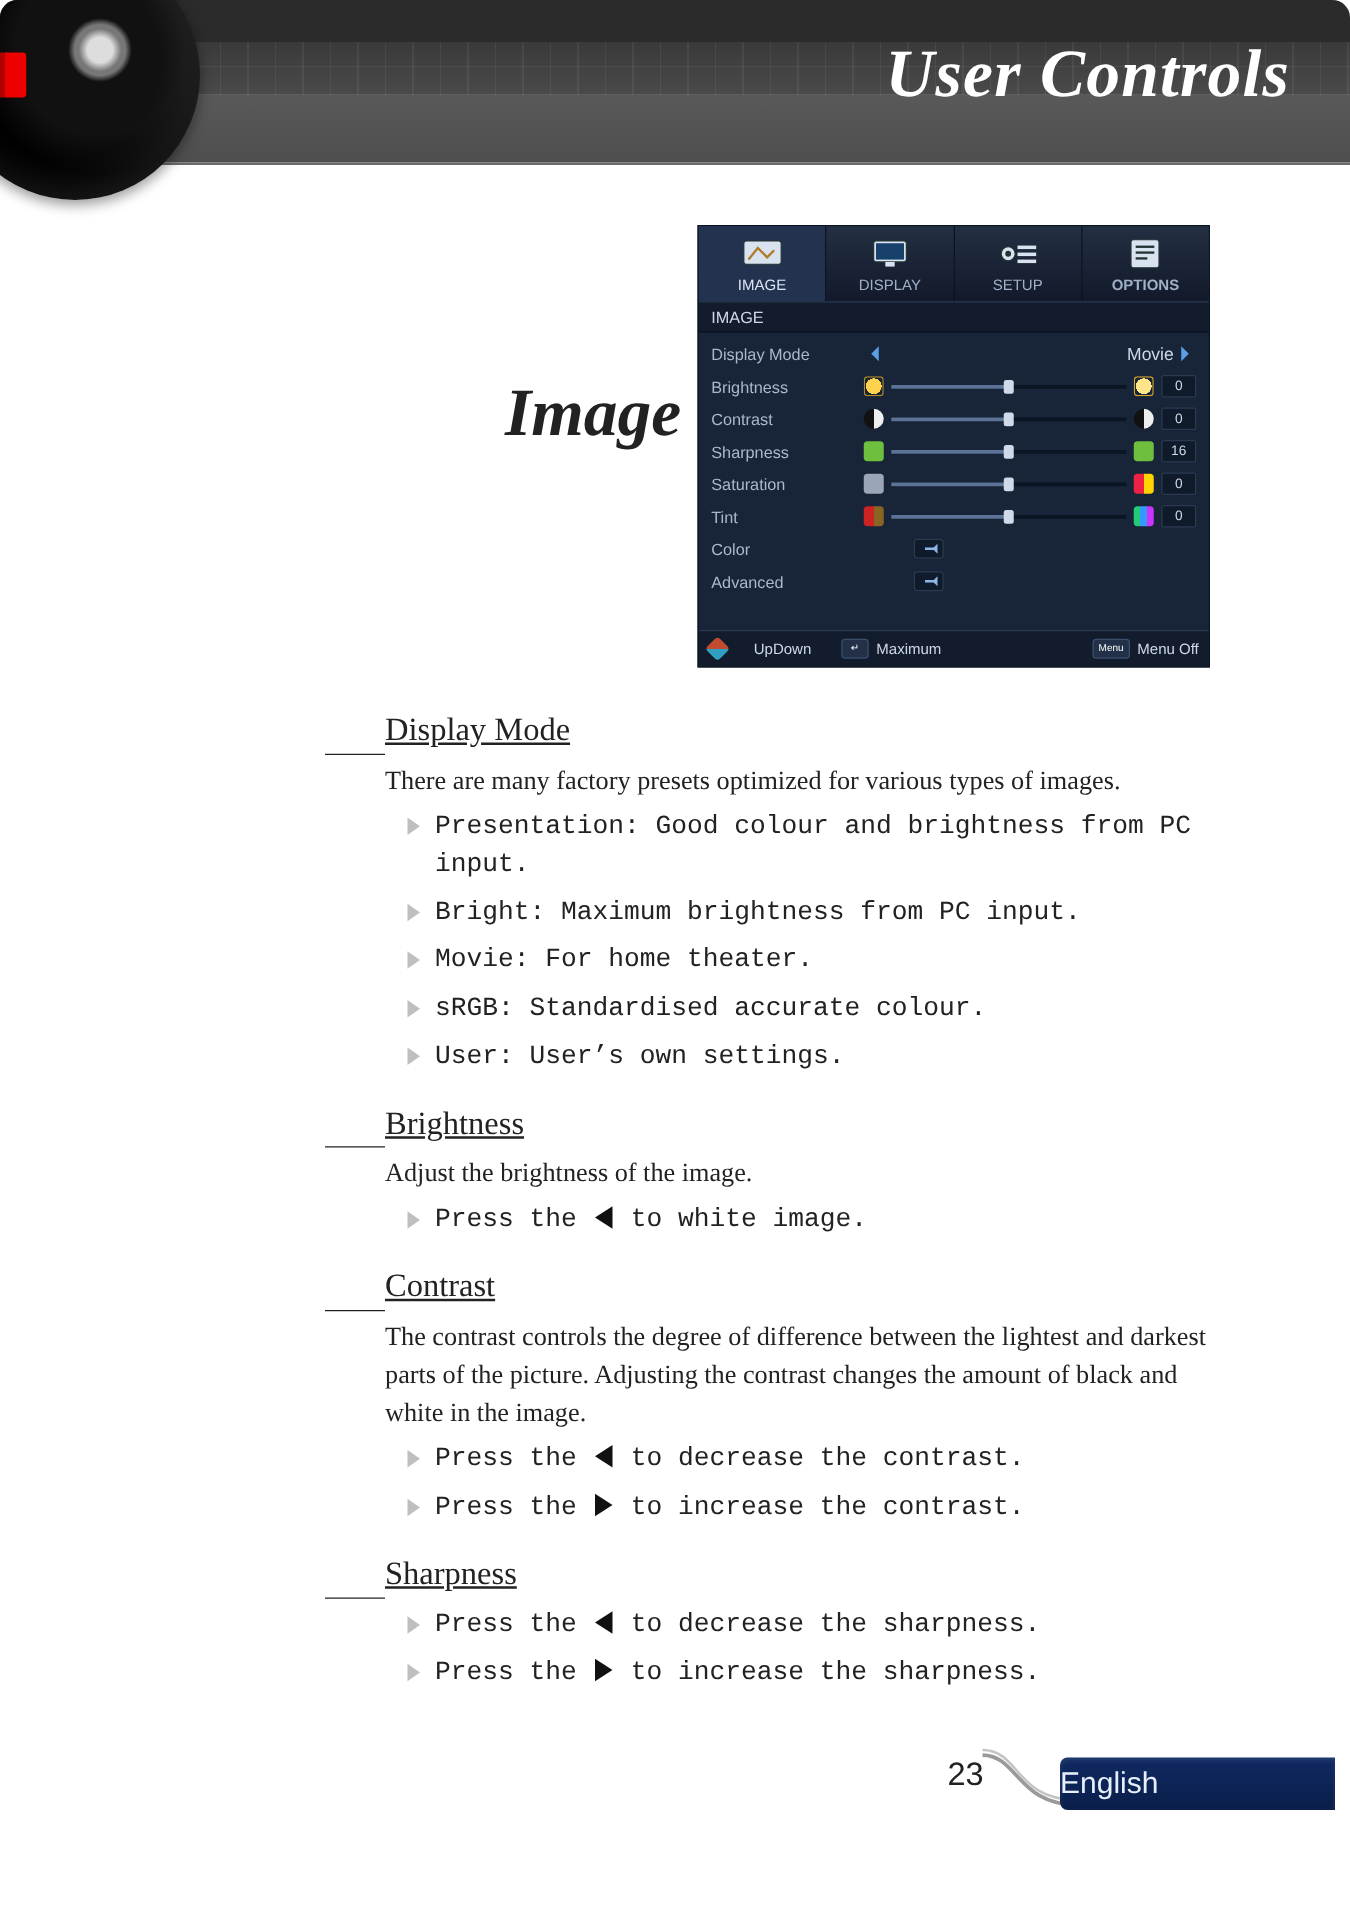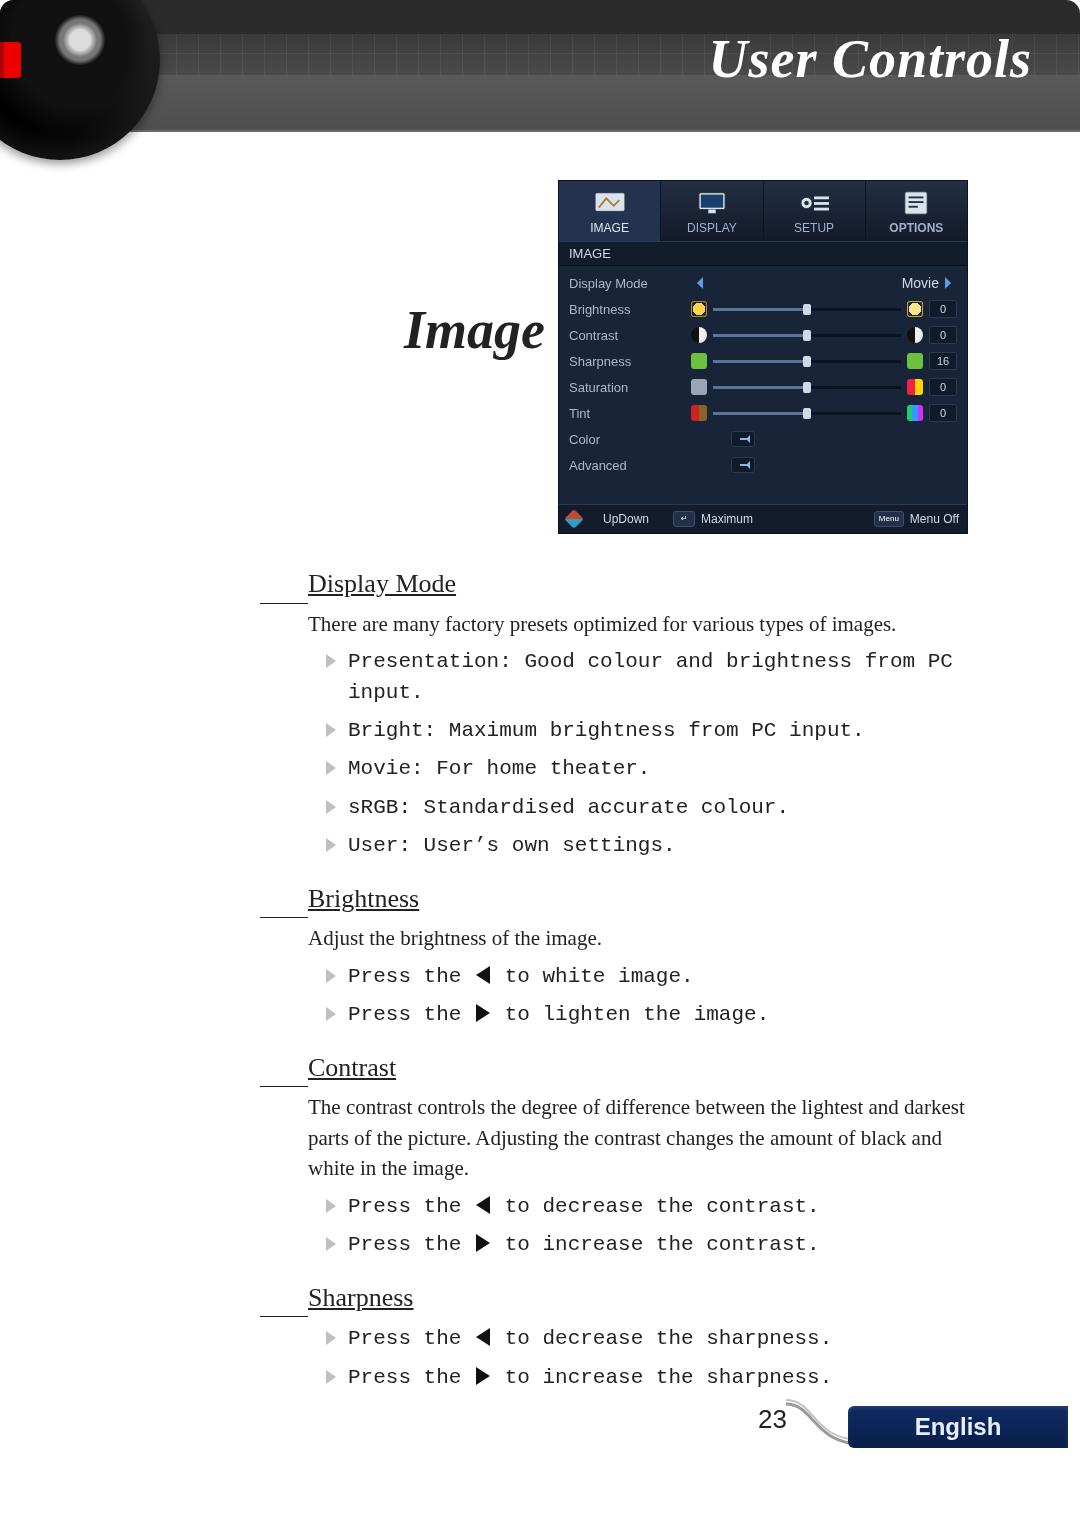--- a/index.html
+++ b/index.html
@@ -276,25 +276,23 @@
     position: absolute;
     right: 0;
     top: 6px;
     width: 220px;
     height: 42px;
     background: linear-gradient(#0f2a63, #0a1e49);
     color: #e6effb;
     font-family: Arial, sans-serif;
     font-size: 24px;
     line-height: 42px;
-    text-align: center;
     border-top-left-radius: 6px;
     border-bottom-left-radius: 6px;
     box-shadow: inset 0 2px 4px rgba(255,255,255,0.1);
-    font-weight: bold;
   }
 </style>
 </head>
 <body>
 <div class="page">
 
   <div class="header-band">
     <div class="lens"></div>
     <div class="header-title">User Controls</div>
   </div>
@@ -453,23 +451,20 @@
       <li><span class="tri"></span><span>sRGB: Standardised accurate colour.</span></li>
       <li><span class="tri"></span><span>User: User’s own settings.</span></li>
     </ul>
 
     <div class="subhead">Brightness</div>
     <div class="para">Adjust the brightness of the image.</div>
     <ul class="blist">
       <li><span class="tri"></span>
         <span><span>Press the </span><span class="inline-tri-l"></span><span> to white image.</span></span>
       </li>
-      <li><span class="tri"></span>
-        <span><span>Press the </span><span class="inline-tri-r"></span><span> to lighten the image.</span></span>
-      </li>
     </ul>
 
     <div class="subhead">Contrast</div>
     <div class="para">The contrast controls the degree of difference between the lightest and darkest parts of the picture. Adjusting the contrast changes the amount of black and white in the image.</div>
     <ul class="blist">
       <li><span class="tri"></span>
         <span><span>Press the </span><span class="inline-tri-l"></span><span> to decrease the contrast.</span></span>
       </li>
       <li><span class="tri"></span>
         <span><span>Press the </span><span class="inline-tri-r"></span><span> to increase the contrast.</span></span>

